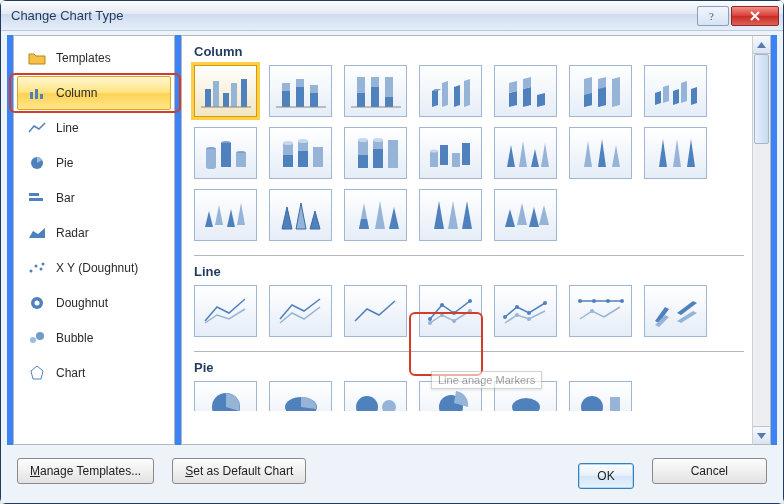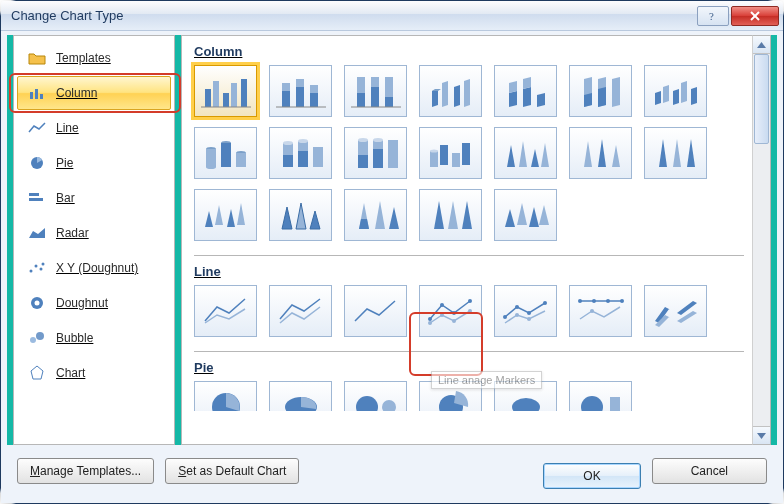--- a/index.html
+++ b/index.html
@@ -1,19 +1,19 @@
 <!DOCTYPE html>
 <html><head>
 <meta charset="utf-8">
 <style>
   * { box-sizing: border-box; margin: 0; padding: 0; }
   body { font-family: "Segoe UI", Tahoma, sans-serif; font-size: 12px; background: #fff; }
   .dialog {
     width: 784px; height: 504px;
-    border: 1px solid #1e3a5f; border-radius: 16px;
+    border: 1px solid #1e3a5f; border-radius: 6px;
     display: flex; flex-direction: column;
     box-shadow: 0 2px 10px rgba(0,0,0,0.3);
     position: relative;
   }
   .titlebar {
     height: 30px;
     background: linear-gradient(to bottom, #fdfdfe, #e2e9f3 45%, #cfdcee 46%, #e6eef8);
     border-bottom: 1px solid #b9c9de;
     display: flex; align-items: center; padding: 0 4px 0 10px;
     border-top-left-radius: 3px; border-top-right-radius: 3px;
@@ -26,21 +26,21 @@
     display: flex; align-items: center; justify-content: center;
     background: linear-gradient(to bottom, #f2f6fb, #d7e3f2);
   }
   .win-btn.close {
     width: 48px;
     background: linear-gradient(to bottom, #f08f86, #d9413a 48%, #c62e26 52%, #e15f56);
     border-color: #8f2a23;
   }
   .win-btn.close svg { stroke: #fff; }
   .body { flex: 1; display: flex; flex-direction: column; border: 6px solid #eef3fa; border-top: none; border-bottom: none; background: #eef3fa; padding: 4px 0; }
-  .main { flex: 1; display: flex; background: #14b8a6; padding: 0 6px; gap: 6px; min-height: 0; text-decoration: underline; }
+  .main { flex: 1; display: flex; background: #3b82f6; padding: 0 6px; gap: 6px; min-height: 0; }
   .sidebar {
     width: 162px; background: #fff; border: 1px solid #b7b7b7;
     padding: 4px 0; overflow: hidden;
   }
   .sidebar-item {
     height: 34px; display: flex; align-items: center; gap: 10px;
     padding: 0 10px; cursor: default; color: #2a2a2a;
     border: 1px solid transparent; border-radius: 2px; margin: 1px 3px;
   }
   .sidebar-item.selected {
@@ -70,32 +70,32 @@
   .scrollbar {
     width: 19px;
     border: 1px solid #b7b7b7; border-left: 1px solid #d0d0d0;
     background: #f3f3f3; display: flex; flex-direction: column;
   }
   .sb-btn { height: 18px; background: linear-gradient(to bottom,#f5f9fe,#d9e5f3); border-bottom: 1px solid #c2c2c2; display:flex;align-items:center;justify-content:center; }
   .sb-btn.bottom { border-bottom:none; border-top:1px solid #c2c2c2; }
   .sb-track { flex: 1; background: #eceef1; position: relative; }
   .sb-thumb { position:absolute; top:0; left:1px; right:1px; height:90px; background: linear-gradient(to right,#e7eefa,#c9dbf0); border:1px solid #9fb7d4; border-radius:2px; }
   .footer {
-    display: flex; align-items: center; gap: 11px;
+    display: flex; align-items: center; gap: 18px;
     padding: 8px 10px 10px;
     background: #eef3fa;
   }
   .btn {
     height: 26px; padding: 0 12px;
     border: 1px solid #8a8a8a; border-radius: 3px;
     background: linear-gradient(to bottom, #fdfdfd, #e2e2e2);
     display: inline-flex; align-items: center; justify-content: center;
     font-size: 12px; color: #222;
   }
-  .btn.primary { border:1px solid #3c7fb1; padding: 0 39px; background:linear-gradient(to bottom,#fefefe,#e6f0fa 48%,#d3e6f7 52%,#e9f3fc); box-shadow: inset 0 0 0 1px #a8d6ff; margin-top: 10px; }
+  .btn.primary { border:1px solid #3c7fb1; padding: 0 18px; background:linear-gradient(to bottom,#fefefe,#e6f0fa 48%,#d3e6f7 52%,#e9f3fc); box-shadow: inset 0 0 0 1px #a8d6ff; margin-top: 10px; }
   .footer .gap { flex: 1; }
   u { text-decoration: underline; }
   .highlight-box {
     position: absolute; border: 2px solid #d43c2a; border-radius: 6px;
     pointer-events: none;
   }
   .tooltip {
     position: absolute; background: #fff; border: 1px solid #b7b7b7;
     padding: 2px 6px; font-size: 11px; color: #666;
     box-shadow: 0 1px 3px rgba(0,0,0,0.2);

